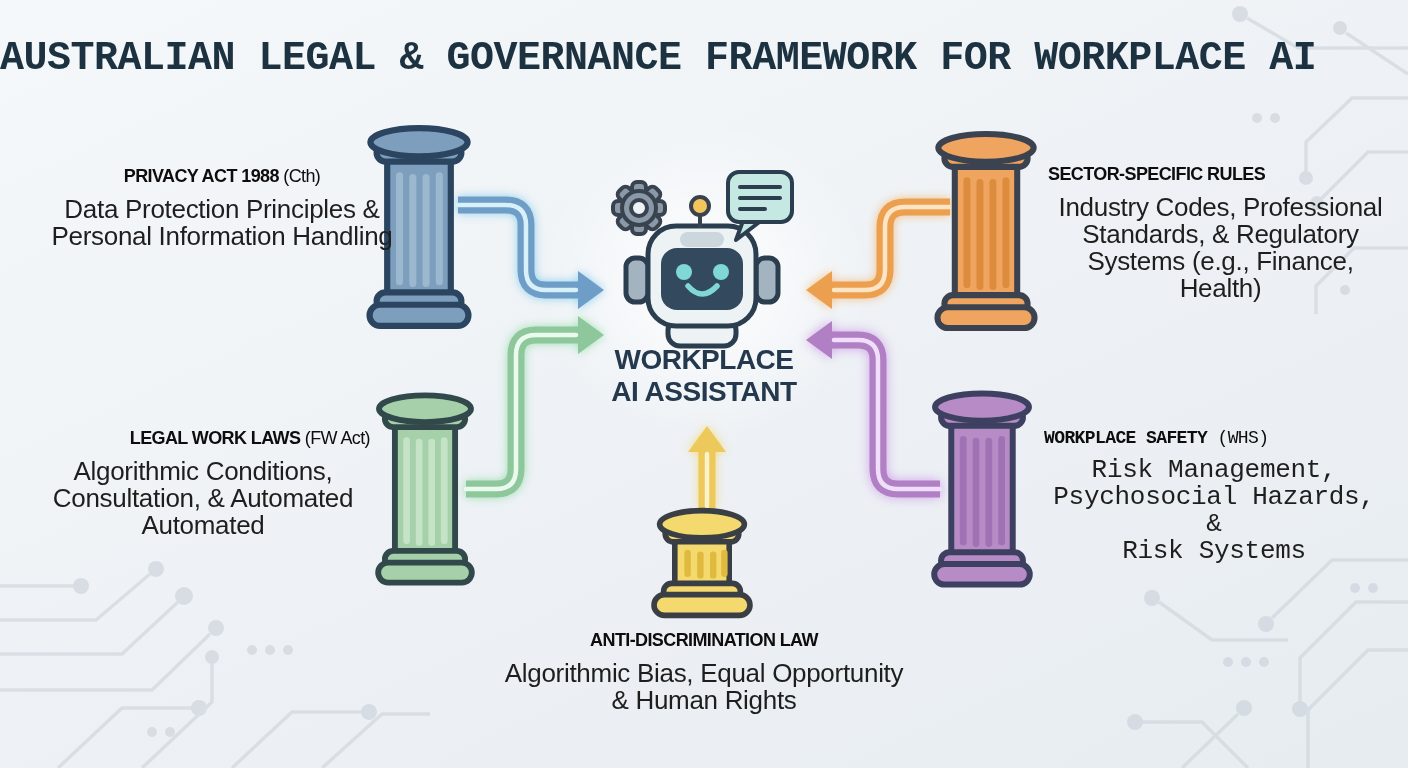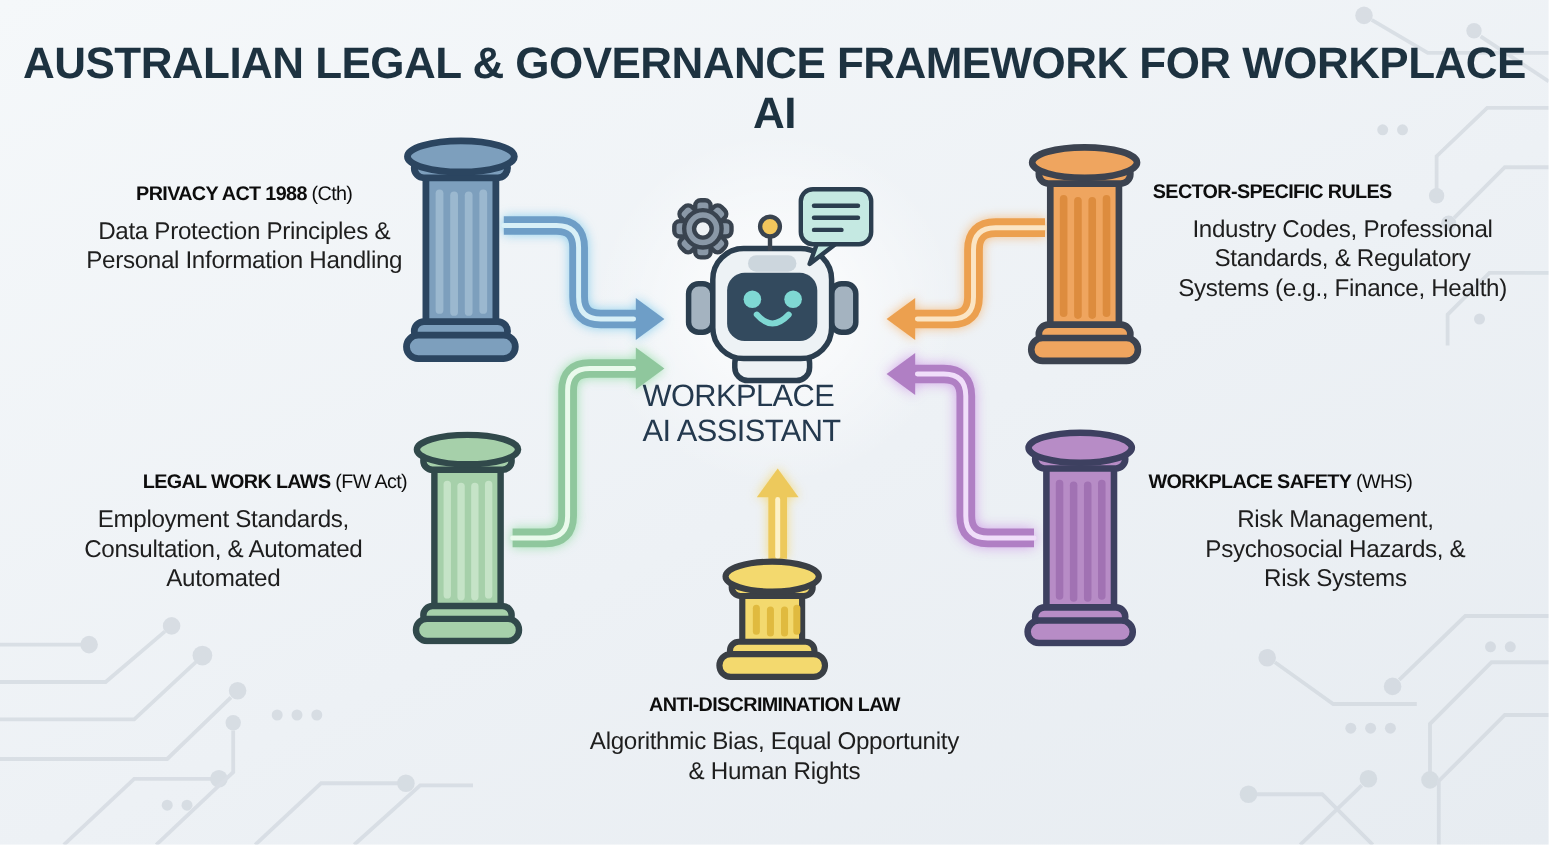--- a/index.html
+++ b/index.html
@@ -14,37 +14,37 @@
   .circuit-svg circle{ fill:#c9d0d8; stroke:none; }
   .circuit-svg g{ opacity:.6; }
   .center-glow{
     position:absolute; left:540px; top:120px; width:330px; height:320px;
     background:radial-gradient(closest-side, rgba(255,255,255,.95), rgba(255,255,255,0));
     z-index:1;
   }
   
   .main-title{
     position:absolute; left:0; right:0; top:36px; z-index:4;
-    text-align:center; font-size:40px; font-weight:bold;
-    letter-spacing:-0.5px; color:#1d3240;
+    text-align:left; font-size:40px; font-weight:bold;
+    letter-spacing:-0.5px; color:#1d3240;font-family:Liberation Mono, monospace;
   }
   
   .node-text{ position:absolute; z-index:4; }
   .node-heading{ font-size:18px; font-weight:bold; color:#0d0d0d; letter-spacing:-0.6px; }
   .node-heading .suffix{ font-weight:normal; }
-  .node-sub{ margin-top:9px; font-size:22px; line-height:27px; color:#1e1e1e; letter-spacing:-0.3px;text-align:center; }
+  .node-sub{ margin-top:9px; font-size:26px; line-height:27px; color:#1e1e1e; letter-spacing:-0.3px;text-align:center; }
   .block-privacy { left:50px;   top:166px; width:344px; text-align:center; }
   .block-fairwork{ left:36px;   top:428px; width:334px; text-align:right; }
   .block-sector  { left:1048px; top:164px; width:345px; text-align:left; }
-  .block-safety  { left:1044px; top:428px; width:340px; text-align:left; }
+  .block-safety  { left:1044px; top:428px; width:340px; text-align:left;font-family:Liberation Mono, monospace; }
   .block-antidisc{ left:474px;  top:630px; width:460px; text-align:center; }
   
   .ai-label{
     position:absolute; left:584px; top:344px; width:240px; z-index:4;
-    text-align:left; font-size:28px; line-height:32px; font-weight:normal;
+    text-align:center; font-size:28px; line-height:32px; font-weight:bold;
     color:#24394e; letter-spacing:-0.5px;
   }
   
   .pillar{ position:absolute; z-index:3; }
   .pillar .p-fill{ fill:var(--fill); }
   .pillar .p-outline{ stroke:var(--outline); stroke-width:7; stroke-linejoin:round; }
   .pillar .p-flutes{ stroke:var(--flute); stroke-width:8; stroke-linecap:round; }
   .pillar-privacy { left:366px; top:124px; width:106px; height:206px; --fill:#7d9fbd; --flute:#9bb8cf; --outline:#2b4560; }
   .pillar-fairwork{ left:374px; top:392px; width:102px; height:194px; --fill:#a6d0aa; --flute:#c5e3c7; --outline:#31494b; }
   .pillar-sector  { left:934px; top:130px; width:104px; height:202px; --fill:#efa55f; --flute:#dd8c3e; --outline:#3c4350; }
@@ -287,21 +287,21 @@
     <div class="node-heading"><span>PRIVACY ACT 1988</span><span class="suffix"> (Cth)</span></div>
     <div class="node-sub">
       <div>Data Protection Principles &amp;</div>
       <div>Personal Information Handling</div>
     </div>
   </div>
 
   <div class="node-text block-fairwork">
     <div class="node-heading"><span>LEGAL WORK LAWS</span><span class="suffix"> (FW Act)</span></div>
     <div class="node-sub">
-      <div>Employment Standards,</div>
+      <div>Algorithmic Conditions,</div>
       <div>Consultation, &amp; Automated</div>
       <div>Automated</div>
     </div>
   </div>
 
   <div class="node-text block-sector">
     <div class="node-heading"><span>SECTOR-SPECIFIC RULES</span><span class="suffix"></span></div>
     <div class="node-sub">
       <div>Industry Codes, Professional</div>
       <div>Standards, &amp; Regulatory</div>

